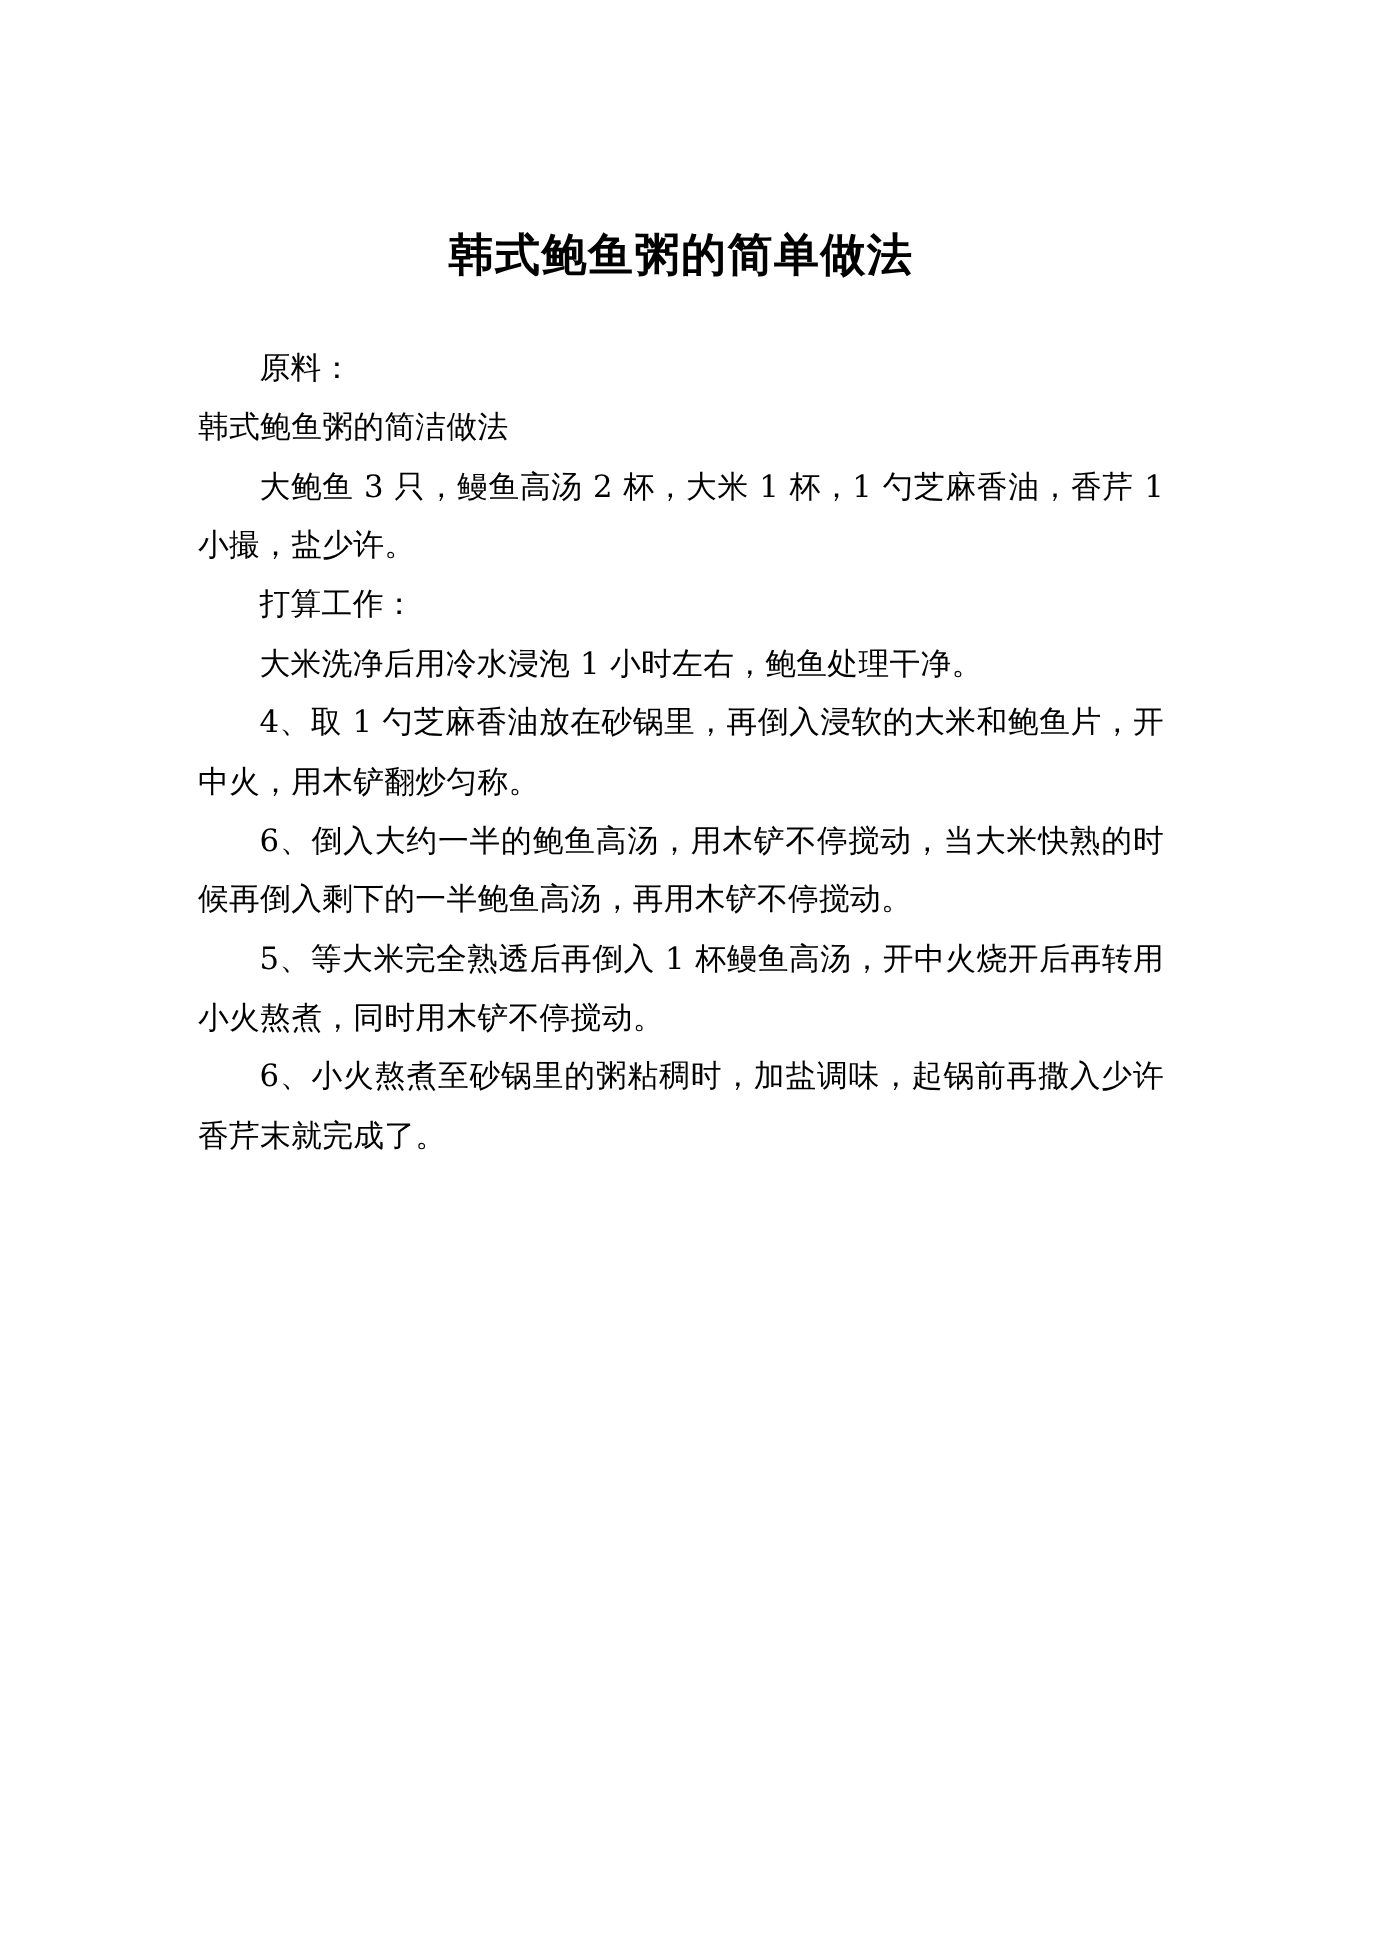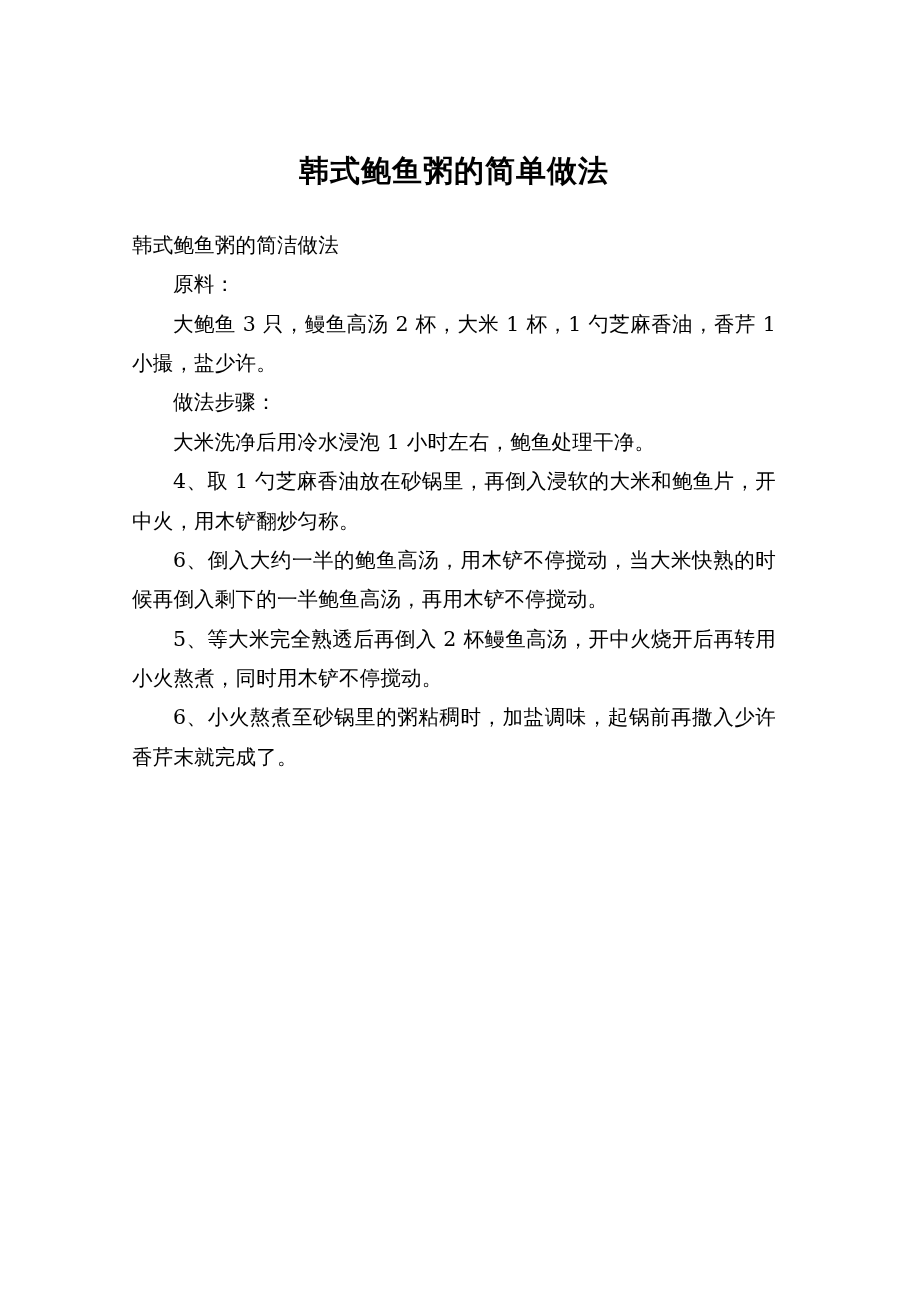--- a/index.html
+++ b/index.html
@@ -44,23 +44,23 @@
   .noindent {
     text-indent: 0;
   }
 </style>
 </head>
 <body>
 
 <div class="page">
   <h1 class="doc-title">韩式鲍鱼粥的简单做法</h1>
   <div class="body-text">
+    <p class="para indent">原料：</p>
     <p class="para noindent">韩式鲍鱼粥的简洁做法</p>
-    <p class="para indent">原料：</p>
     <p class="para indent">大鲍鱼 3 只，鳗鱼高汤 2 杯，大米 1 杯，1 勺芝麻香油，香芹 1 小撮，盐少许。</p>
-    <p class="para indent">做法步骤：</p>
+    <p class="para indent">打算工作：</p>
     <p class="para indent">大米洗净后用冷水浸泡 1 小时左右，鲍鱼处理干净。</p>
     <p class="para indent">4、取 1 勺芝麻香油放在砂锅里，再倒入浸软的大米和鲍鱼片，开中火，用木铲翻炒匀称。</p>
     <p class="para indent">6、倒入大约一半的鲍鱼高汤，用木铲不停搅动，当大米快熟的时候再倒入剩下的一半鲍鱼高汤，再用木铲不停搅动。</p>
-    <p class="para indent">5、等大米完全熟透后再倒入 2 杯鳗鱼高汤，开中火烧开后再转用小火熬煮，同时用木铲不停搅动。</p>
+    <p class="para indent">5、等大米完全熟透后再倒入 1 杯鳗鱼高汤，开中火烧开后再转用小火熬煮，同时用木铲不停搅动。</p>
     <p class="para indent">6、小火熬煮至砂锅里的粥粘稠时，加盐调味，起锅前再撒入少许香芹末就完成了。</p>
   </div>
 </div>
 
 </body></html>

